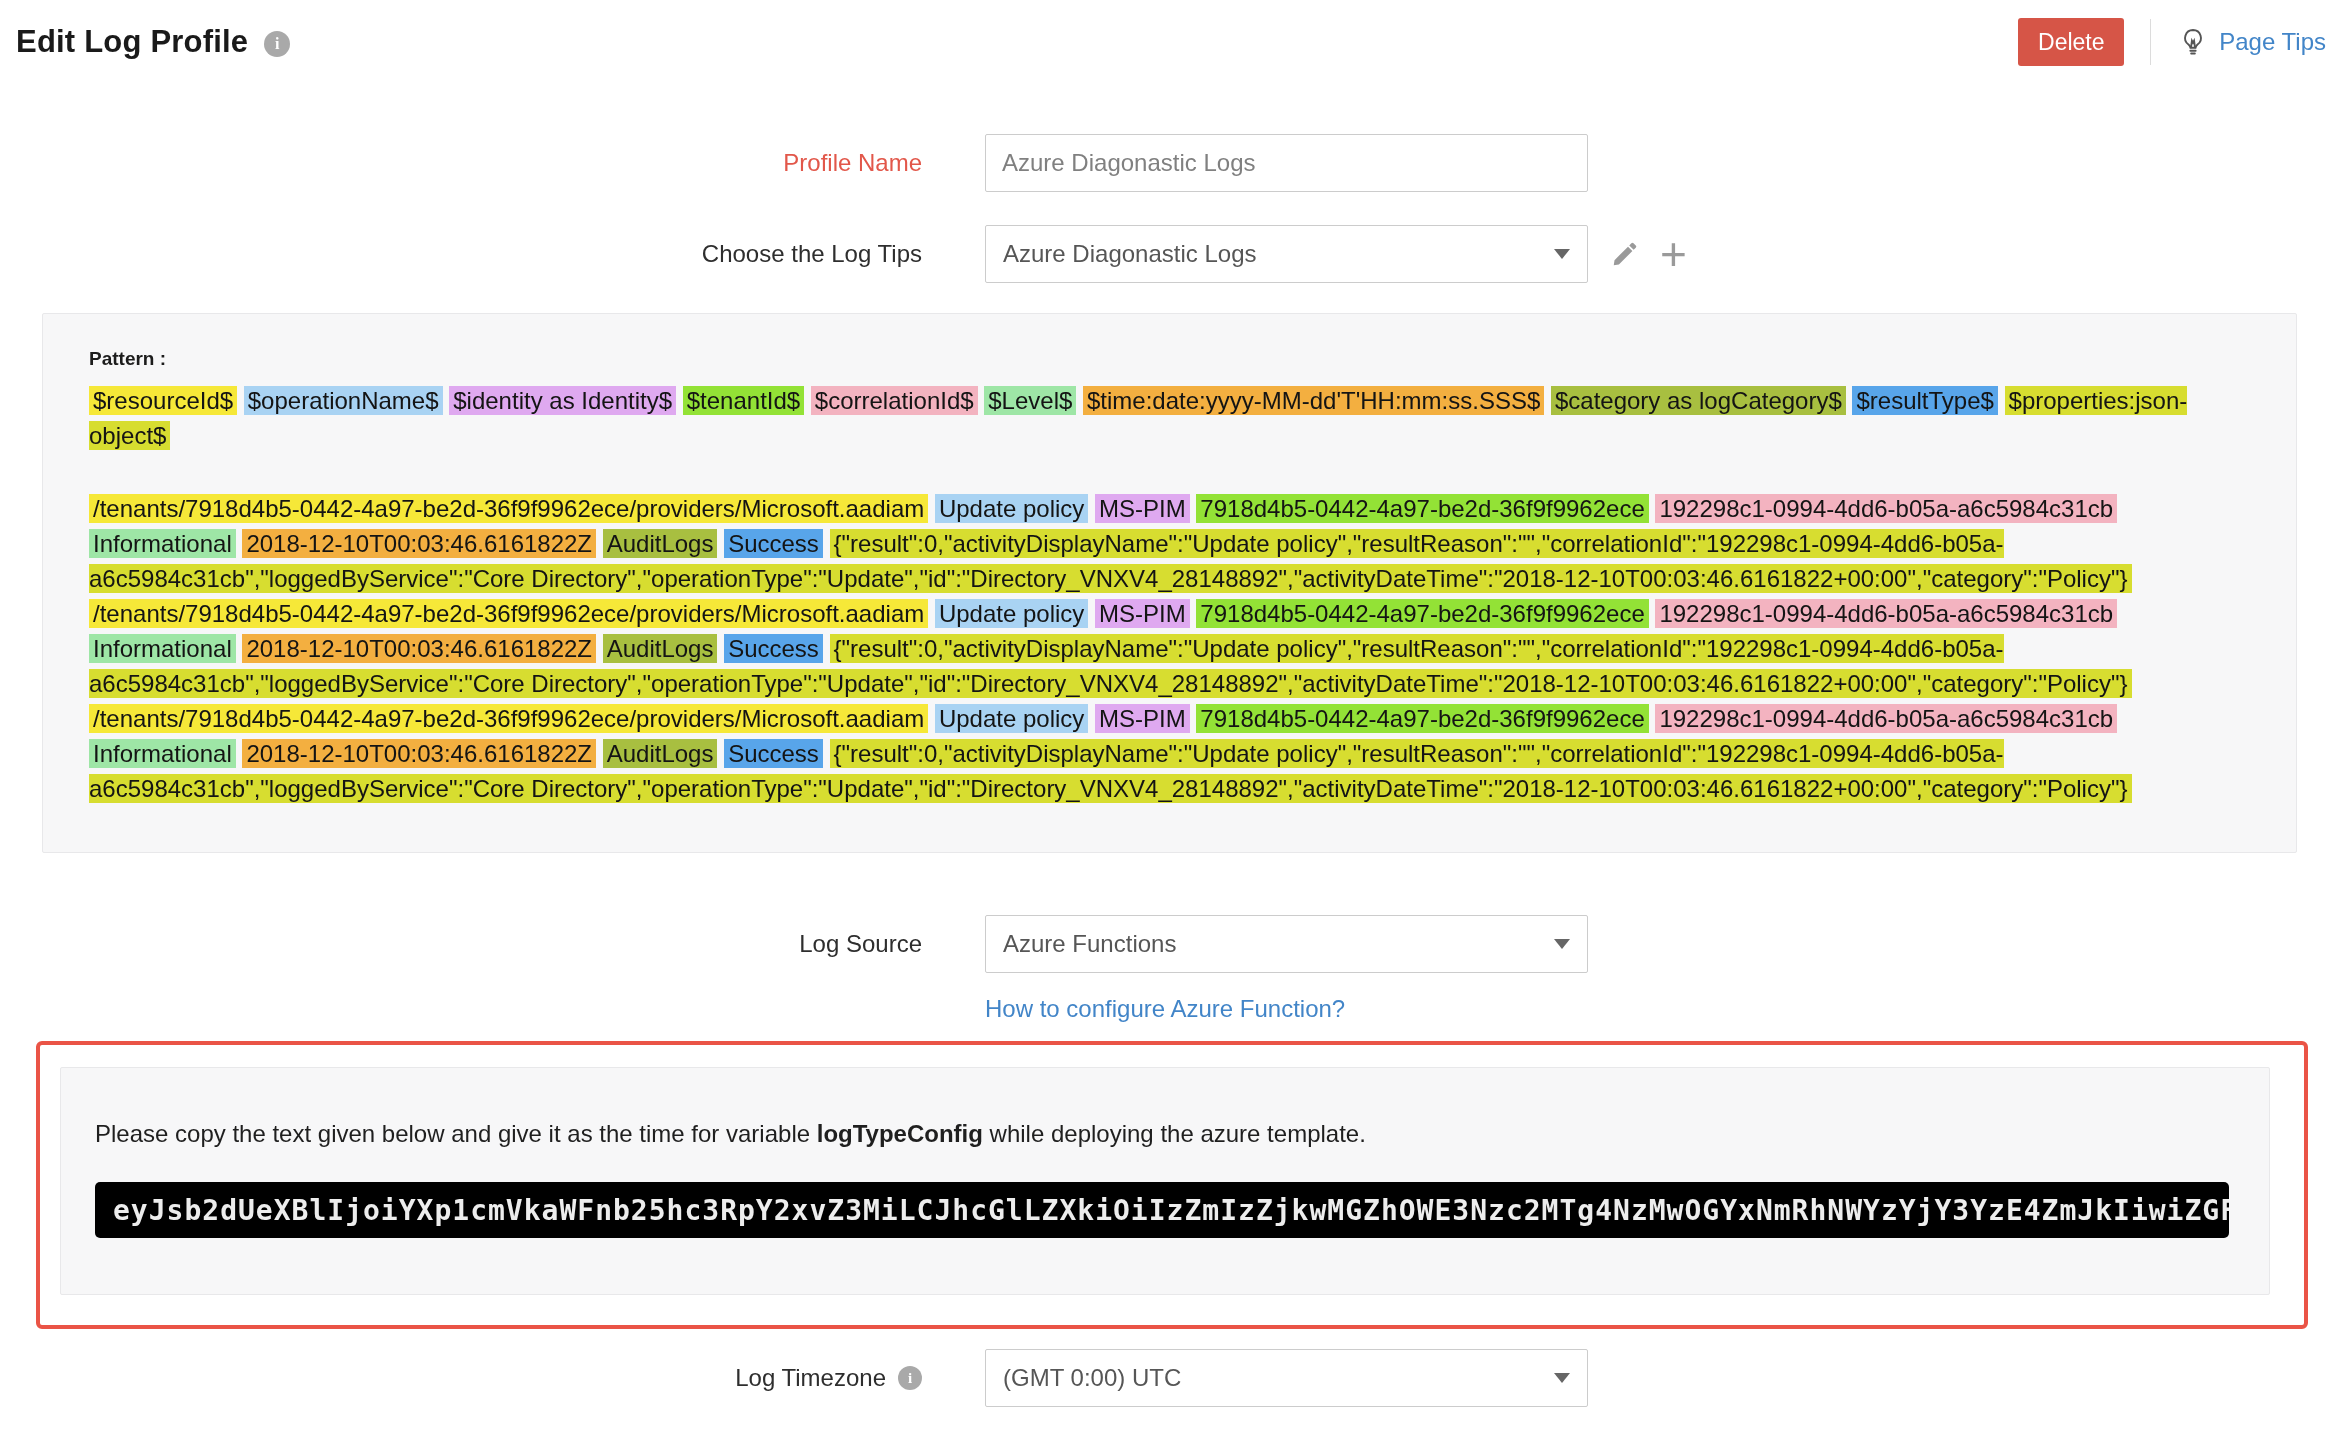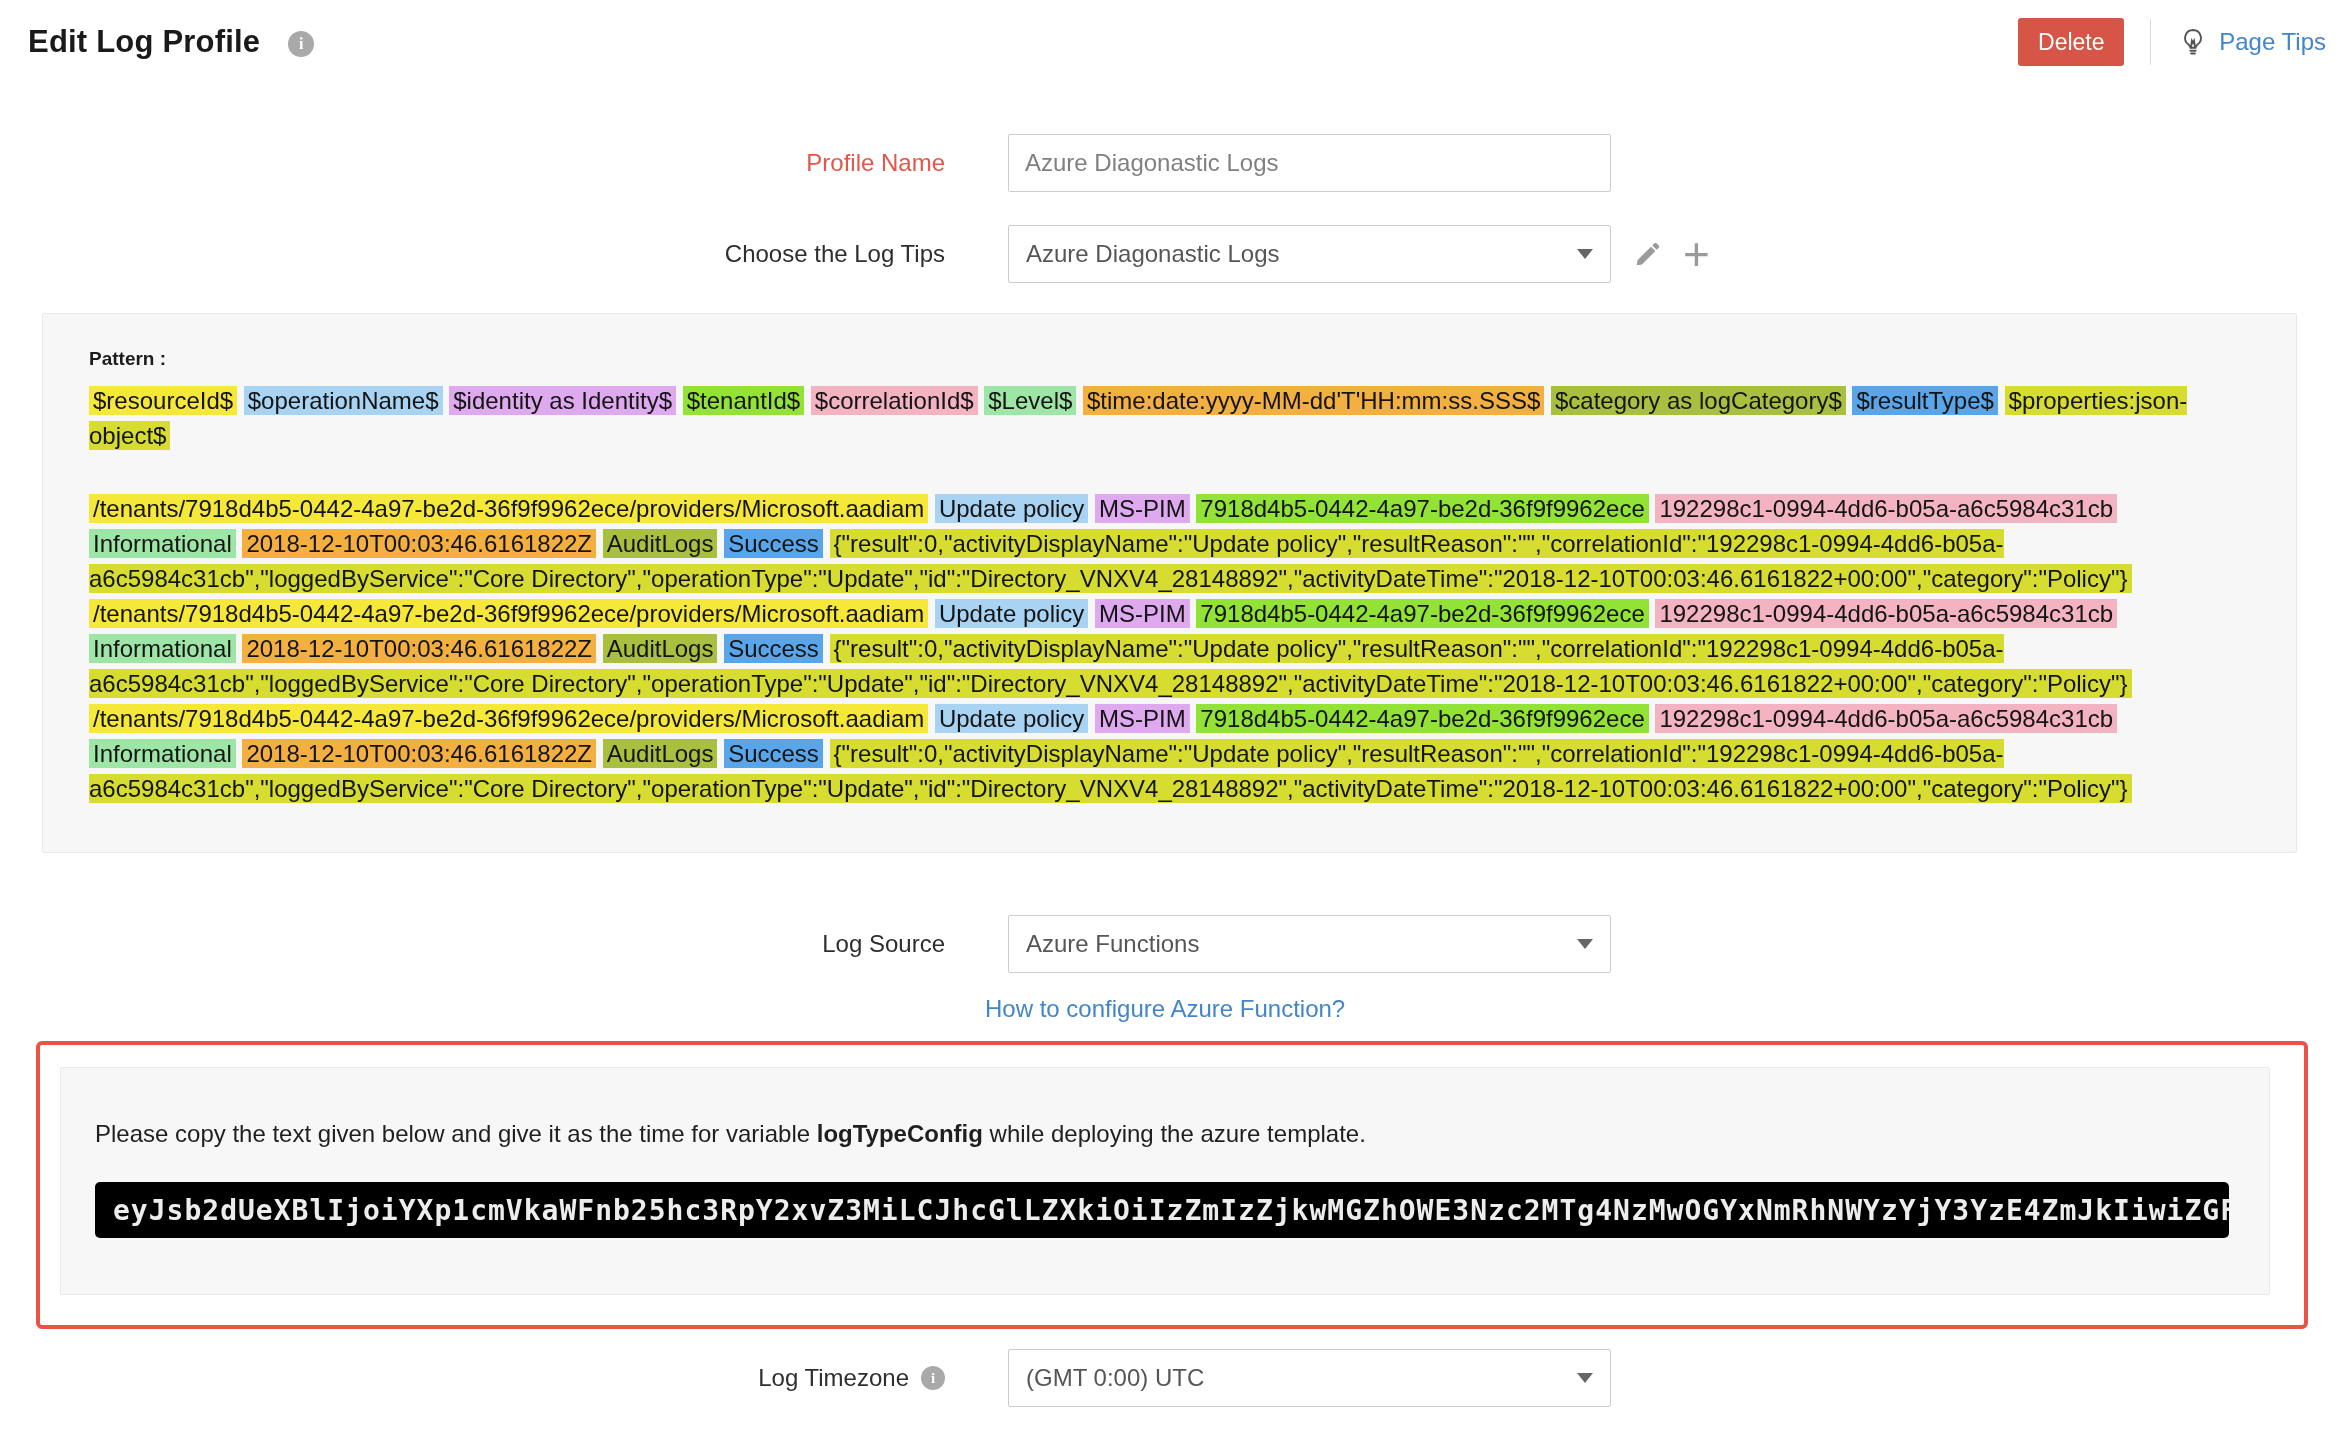--- a/index.html
+++ b/index.html
@@ -8,38 +8,38 @@
     width: 2342px; height: 1446px;
     background: #ffffff;
     font-family: "Liberation Sans", sans-serif;
     color: #2e2e2e;
     overflow: hidden;
     position: relative;
   }
 
   
   .header { display:flex; align-items:center; padding: 14px 16px 0 16px; height: 70px; }
-  .header h1 { margin:12px; font-size: 31px; font-weight: bold; color:#1a1a1a; letter-spacing: 0.2px; }
+  .header h1 { margin:0; font-size: 31px; font-weight: bold; color:#1a1a1a; letter-spacing: 0.2px; }
   .info-badge {
     display:inline-flex; align-items:center; justify-content:center;
     width: 26px; height: 26px; border-radius: 50%;
     background:#a9a9a9; color:#fff; font-size: 16px; font-weight:bold;
     font-family:"Liberation Serif", serif; margin-left: 16px; margin-top: 4px;
   }
   .spacer { flex:1; }
   .btn-delete {
     background: var(--delete-red, #d65547); color:#fff; border:none; border-radius:3px;
     width: 106px; height: 48px; font-size: 23px; font-family:inherit; cursor:pointer;
   }
   .vdiv { width:1px; height:46px; background:#dcdcdc; margin: 0 26px; }
   .bulb { display:inline-flex; margin-right: 10px; }
   .page-tips { font-size: 24px; color: var(--link-blue, #4e8fd0); text-decoration:none; cursor:pointer; }
 
   
-  .form-row { display:flex; align-items:center;padding-left:23px; }
+  .form-row { display:flex; align-items:center; }
   .f-label { width: 922px; flex:none; text-align:right; font-size: 24px; color:#2e2e2e; }
   .f-label.required { color: var(--label-red, #e2574a); }
   .f-field { margin-left: 63px; display:flex; align-items:center; }
   .row-profile { margin-top: 64px; }
   .row-logtype { margin-top: 33px; }
   .row-logsource { margin-top: 62px; align-items: center; }
   .row-timezone { margin-top: 20px; }
 
   input.text {
     width: 603px; height: 58px; border:1px solid #cccccc; border-radius:2px;

